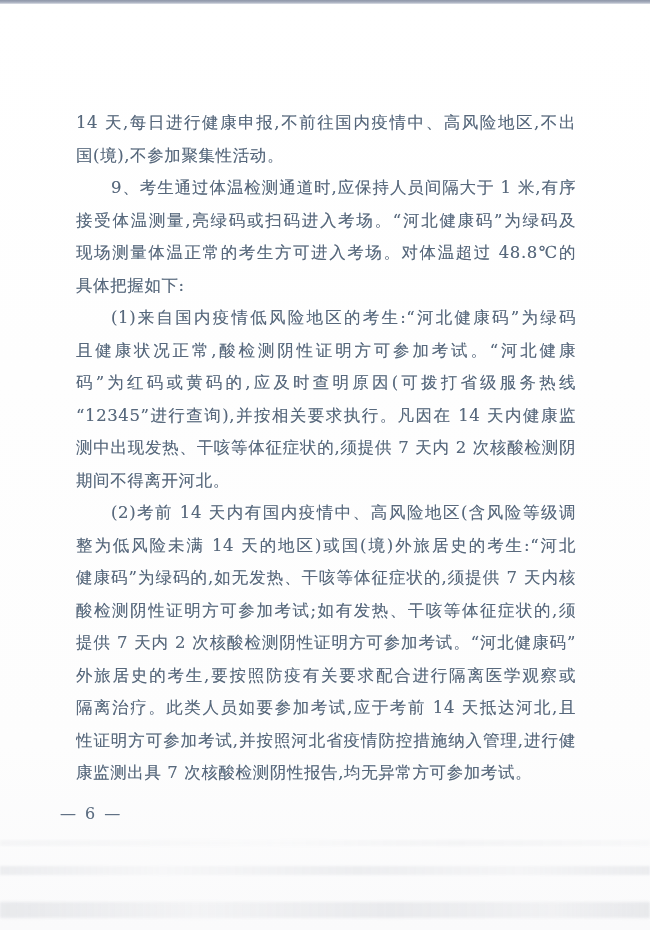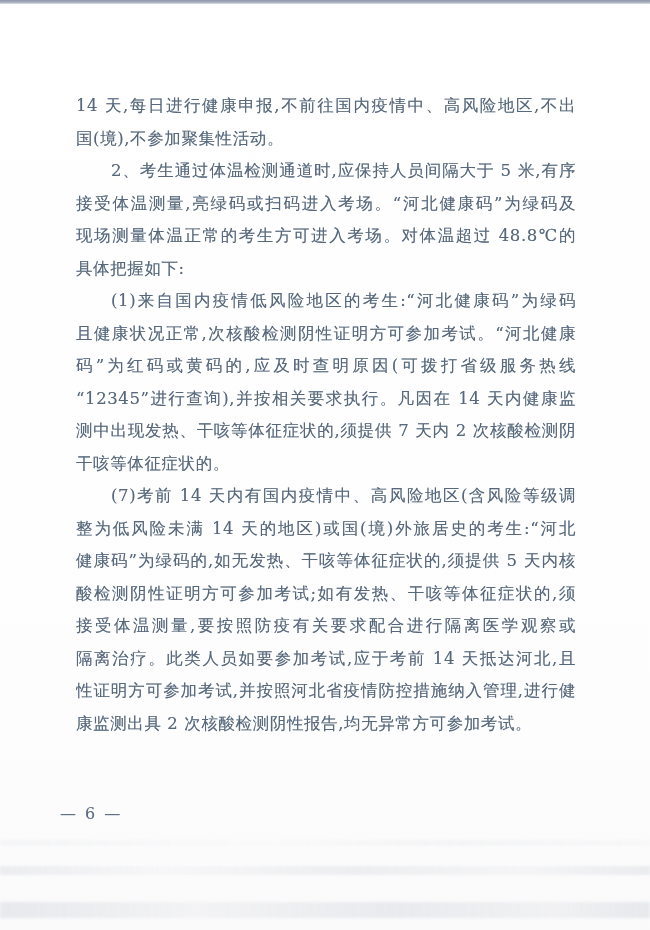--- a/index.html
+++ b/index.html
@@ -21,21 +21,21 @@
   
   .top-edge {
     position: absolute;
     top: 0; left: 0; right: 0;
     height: 4px;
     background: linear-gradient(180deg, #8e96a8 0%, #a6adbd 55%, #dfe2e8 100%);
   }
   .text-block {
     position: absolute;
     left: 76px;
-    top: 90px;
+    top: 107px;
     width: 500px;
     color: #57687c;
     font-size: 16.5px;
     letter-spacing: 0.6px;
   }
   .line {
     height: 32.5px;
     line-height: 32.5px;
     overflow: hidden;
     white-space: nowrap;
@@ -98,38 +98,39 @@
 </head>
 <body>
 
 <div class="page">
 
   <div class="top-edge"></div>
 
   <div class="text-block">
     <div class="line">14 天,每日进行健康申报,不前往国内疫情中、高风险地区,不出</div>
     <div class="line end">国(境),不参加聚集性活动。</div>
-    <div class="line indent">2、考生通过体温检测通道时,应保持人员间隔大于 5 米,有序</div>
+    <div class="line indent">9、考生通过体温检测通道时,应保持人员间隔大于 1 米,有序</div>
     <div class="line">接受体温测量,亮绿码或扫码进入考场。“河北健康码”为绿码及</div>
     <div class="line">现场测量体温正常的考生方可进入考场。对体温超过 48.8℃的</div>
     <div class="line end">具体把握如下:</div>
     <div class="line indent">(1)来自国内疫情低风险地区的考生:“河北健康码”为绿码</div>
-    <div class="line">且健康状况正常,次核酸检测阴性证明方可参加考试。“河北健康</div>
+    <div class="line">且健康状况正常,酸检测阴性证明方可参加考试。“河北健康</div>
     <div class="line">码”为红码或黄码的,应及时查明原因(可拨打省级服务热线</div>
     <div class="line">“12345”进行查询),并按相关要求执行。凡因在 14 天内健康监</div>
     <div class="line">测中出现发热、干咳等体征症状的,须提供 7 天内 2 次核酸检测阴</div>
-    <div class="line end">干咳等体征症状的。</div>
-    <div class="line indent">(7)考前 14 天内有国内疫情中、高风险地区(含风险等级调</div>
+    <div class="line end">期间不得离开河北。</div>
+    <div class="line indent">(2)考前 14 天内有国内疫情中、高风险地区(含风险等级调</div>
     <div class="line">整为低风险未满 14 天的地区)或国(境)外旅居史的考生:“河北</div>
-    <div class="line">健康码”为绿码的,如无发热、干咳等体征症状的,须提供 5 天内核</div>
+    <div class="line">健康码”为绿码的,如无发热、干咳等体征症状的,须提供 7 天内核</div>
     <div class="line">酸检测阴性证明方可参加考试;如有发热、干咳等体征症状的,须</div>
-    <div class="line">接受体温测量,要按照防疫有关要求配合进行隔离医学观察或</div>
+    <div class="line">提供 7 天内 2 次核酸检测阴性证明方可参加考试。“河北健康码”</div>
+    <div class="line">外旅居史的考生,要按照防疫有关要求配合进行隔离医学观察或</div>
     <div class="line">隔离治疗。此类人员如要参加考试,应于考前 14 天抵达河北,且</div>
     <div class="line">性证明方可参加考试,并按照河北省疫情防控措施纳入管理,进行健</div>
-    <div class="line end">康监测出具 2 次核酸检测阴性报告,均无异常方可参加考试。</div>
+    <div class="line end">康监测出具 7 次核酸检测阴性报告,均无异常方可参加考试。</div>
   </div>
 
   <div class="page-number">— 6 —</div>
 
   <div class="noise-band-3"></div>
   <div class="noise-band-1"></div>
   <div class="noise-band-2"></div>
 
 </div>
 

